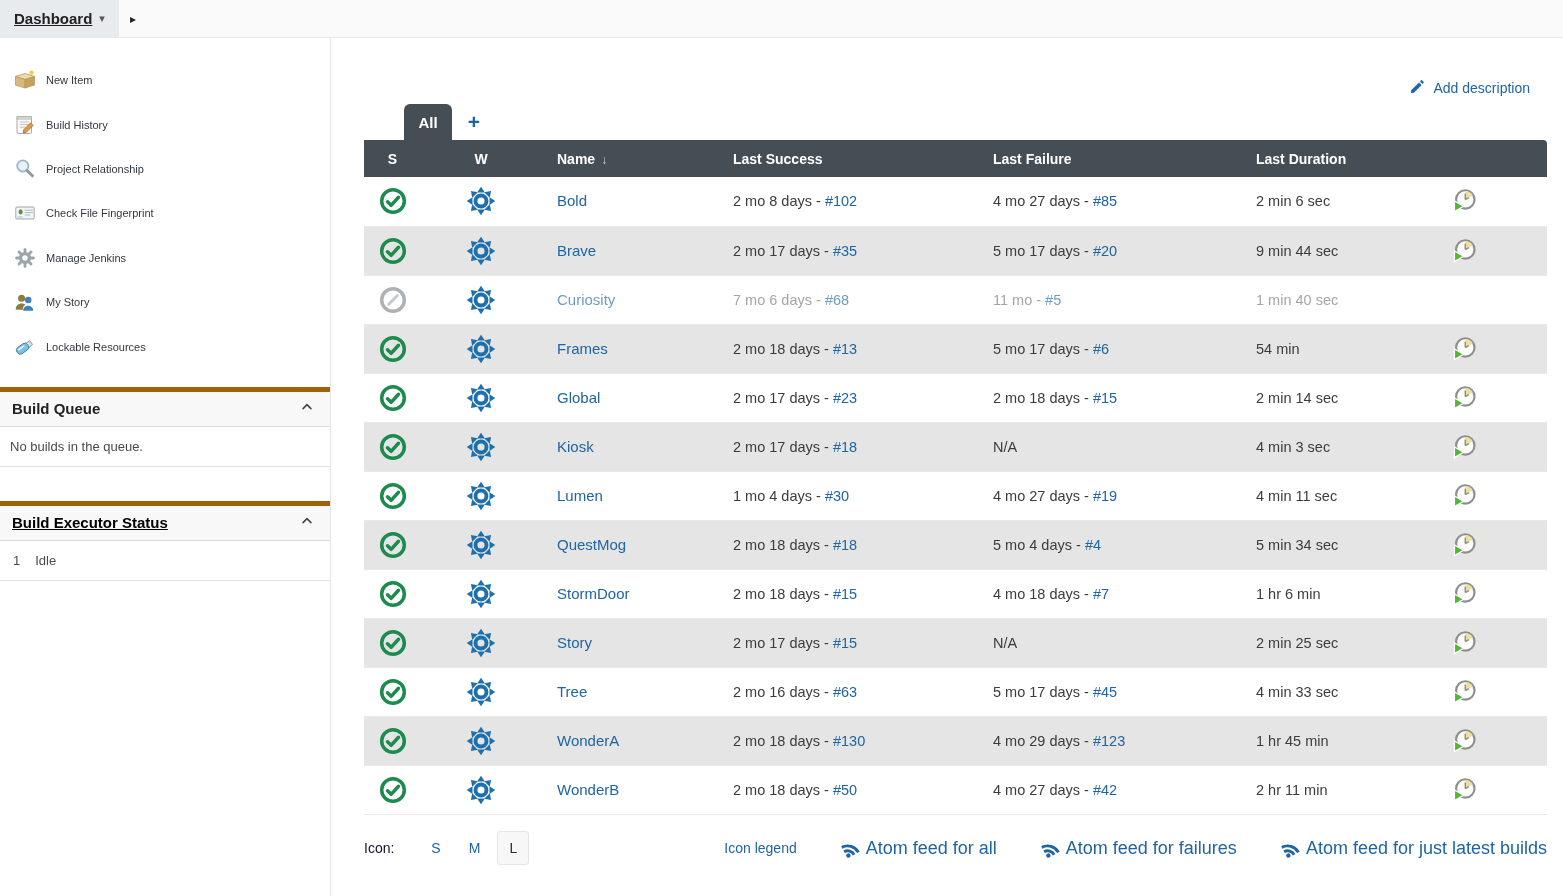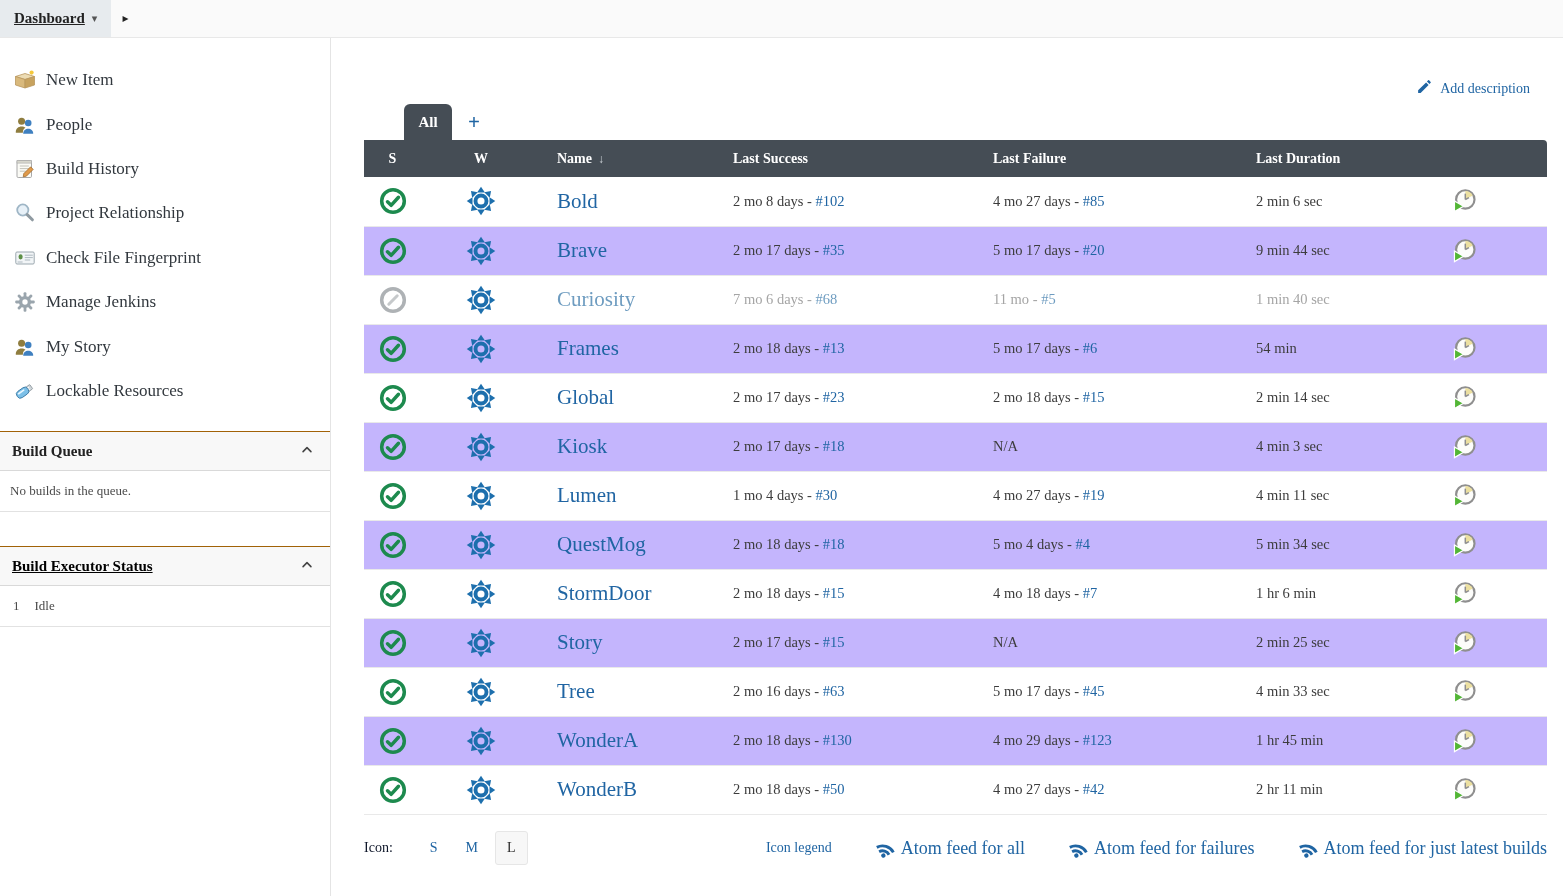--- a/index.html
+++ b/index.html
@@ -1,33 +1,33 @@
 <!DOCTYPE html>
 <html><head>
 <meta charset="utf-8">
 <style>
   * { margin:0; padding:0; box-sizing:border-box; }
   html,body { width:1563px; height:896px; background:#fff; font-family:"Liberation Sans", sans-serif; color:#333; overflow:hidden; }
   a { text-decoration:none; cursor:pointer; }
-  .page { position:relative; width:1563px; height:896px;font-family:Liberation Serif, serif; }
+  .page { position:relative; width:1563px; height:896px; }
 
   
   .topbar { position:absolute; top:0; left:0; width:100%; height:38px; background:#fafafa; border-bottom:1px solid #e8e8e8; display:flex; align-items:stretch; }
   .crumb-chip { background:#e7ebee; display:flex; align-items:center; padding:0 14px; gap:7px; cursor:pointer; }
   .crumb-link { font-size:15px; font-weight:bold; color:#222; text-decoration:underline; }
   .crumb-caret { font-size:11px; color:#555; }
   .crumb-sep { display:flex; align-items:center; margin-left:11px; font-size:12px; color:#222; }
 
   
   .sidebar { position:absolute; top:38px; left:0; width:331px; bottom:0; border-right:1px solid #e4e4e4; background:#fff; }
   .side-nav { padding-top:20px; }
   .side-item { height:44.4px; display:flex; align-items:center; padding-left:13px; gap:9px; cursor:pointer; }
   .side-ic { width:24px; height:24px; display:inline-flex; align-items:center; justify-content:center; flex:0 0 24px; }
-  .side-label { font-size:17px; color:#32383e; }
-  .panel-head { margin-top:18px; height:40px; background:#f8f8f8; border-top:1px solid #a16207; border-bottom:1px solid #d9d9d9; display:flex; align-items:center; justify-content:space-between; padding:0 14px 0 12px; }
+  .side-label { font-size:11px; color:#32383e; }
+  .panel-head { margin-top:18px; height:40px; background:#f8f8f8; border-top:5px solid #a16207; border-bottom:1px solid #d9d9d9; display:flex; align-items:center; justify-content:space-between; padding:0 14px 0 12px; }
   .panel-title { font-size:15px; font-weight:bold; color:#222; }
   .panel-title.link { text-decoration:underline; cursor:pointer; }
   .panel-collapse { background:none; border:none; cursor:pointer; display:flex; align-items:center; padding:2px; }
   .panel-body { border-bottom:1px solid #e2e2e2; padding:12px 0 12px 10px; font-size:13px; color:#4a4a4a; }
   .panel-gap { height:16px; }
   .exec-row { display:flex; gap:15px; padding-left:3px; }
   .exec-n { color:#4a4a4a; }
   .exec-s { color:#4a4a4a; }
 
   
@@ -42,28 +42,28 @@
   table { width:100%; border-collapse:collapse; table-layout:fixed; }
   thead th { background:#454d55; color:#fff; font-size:14px; font-weight:bold; height:37px; text-align:left; cursor:pointer; }
   th.c-s, th.c-w { text-align:center; }
   th.c-n { padding-left:16px; }
   th.c-t { padding-left:12px; }
   th.c-last { border-radius:0 4px 0 0; }
   .sort-arrow { margin-left:6px; font-size:12px; color:#ccd2d6; font-weight:normal; }
   tbody tr { height:49px; border-top:1px solid #e9e9e9; background:#fff; }
   tbody tr:first-child { border-top:none; }
   tbody tr:last-child { border-bottom:1px solid #e9e9e9; }
-  tbody tr.alt { background:#c4b5fd; }
+  tbody tr.alt { background:#e5e5e5; }
   td.c-s, td.c-w { text-align:center; vertical-align:middle; }
   td.c-s .stico, td.c-w .wico { display:inline-flex; vertical-align:middle; }
   td.c-n { padding-left:16px; }
   td.c-t { padding-left:12px; font-size:14.5px; color:#3c3c3c; }
   td.c-b { text-align:center; padding-right:40px; }
   .lnk { color:#2065a3; }
-  .nm { font-size:21px; }
+  .nm { font-size:15px; }
   tr.off .t { color:#a5a5a5; }
   tr.off .lnk { color:#6e9cc0; }
   .schedule-btn { background:none; border:none; cursor:pointer; display:inline-flex; vertical-align:middle; }
 
   
   .tfooter { position:absolute; left:32px; right:16px; top:790px; height:40px; display:flex; align-items:center; }
   .icon-label { color:#0f172a; font-size:14px; margin-right:26px; }
   .size { font-size:14px; color:#2065a3; padding:8px 11px; cursor:pointer; }
   .size.sel { color:#2b2b2b; background:#f7f7f7; border:1px solid #e6e6e6; border-radius:3px; cursor:default; }
   .f-right { margin-left:auto; display:flex; align-items:center; gap:44px; }
@@ -89,31 +89,20 @@
         <div class="side-item">
           <span class="side-ic">
             <svg viewBox="0 0 24 24" width="24" height="24">
               <polygon points="2.5,8.5 12,5.5 21.5,8.5 12,11.5" fill="#ecdcb4" stroke="#b9975e" stroke-width=".8"></polygon>
               <polygon points="2.5,8.5 12,11.5 12,20 2.5,17" fill="#d9b97c" stroke="#b9975e" stroke-width=".8"></polygon>
               <polygon points="21.5,8.5 12,11.5 12,20 21.5,17" fill="#c7a25e" stroke="#b9975e" stroke-width=".8"></polygon>
               <circle cx="18.6" cy="4.6" r="2.1" fill="#f4c83c"></circle>
             </svg>
           </span>
           <span class="side-label">New Item</span>
-        </div>
-        <div class="side-item">
-          <span class="side-ic">
-            <svg viewBox="0 0 24 24" width="24" height="24">
-              <circle cx="8.6" cy="8.2" r="3.5" fill="#8f7d3f"></circle>
-              <path d="M2.8 18.8c0-3.3 2.6-5.4 5.8-5.4 1.5 0 2.9.5 3.9 1.3-1.6 1-2.6 2.4-2.6 4.1v.9H2.8z" fill="#8f7d3f"></path>
-              <circle cx="15.2" cy="10" r="3.3" fill="#3f80c0"></circle>
-              <path d="M10.2 20.6c0-3 2.3-4.9 5-4.9s5 1.9 5 4.9v.2h-10z" fill="#3f80c0"></path>
-            </svg>
-          </span>
-          <span class="side-label">People</span>
         </div>
         <div class="side-item">
           <span class="side-ic">
             <svg viewBox="0 0 24 24" width="24" height="24">
               <rect x="4" y="3.5" width="14.5" height="17" rx="1.2" fill="#fbfbf6" stroke="#a9a9a9"></rect>
               <rect x="4" y="3.5" width="14.5" height="2.6" fill="#d7d7cd" stroke="#a9a9a9" stroke-width=".6"></rect>
               <path d="M6.8 9h9M6.8 11.6h9M6.8 14.2h6" stroke="#c3c3ba" stroke-width="1"></path>
               <path d="M10.8 16.6l6.8-6.8 2.6 2.6-6.8 6.8-3.2.6z" fill="#e09a4a" stroke="#9a6426" stroke-width=".7"></path>
             </svg>
           </span>

